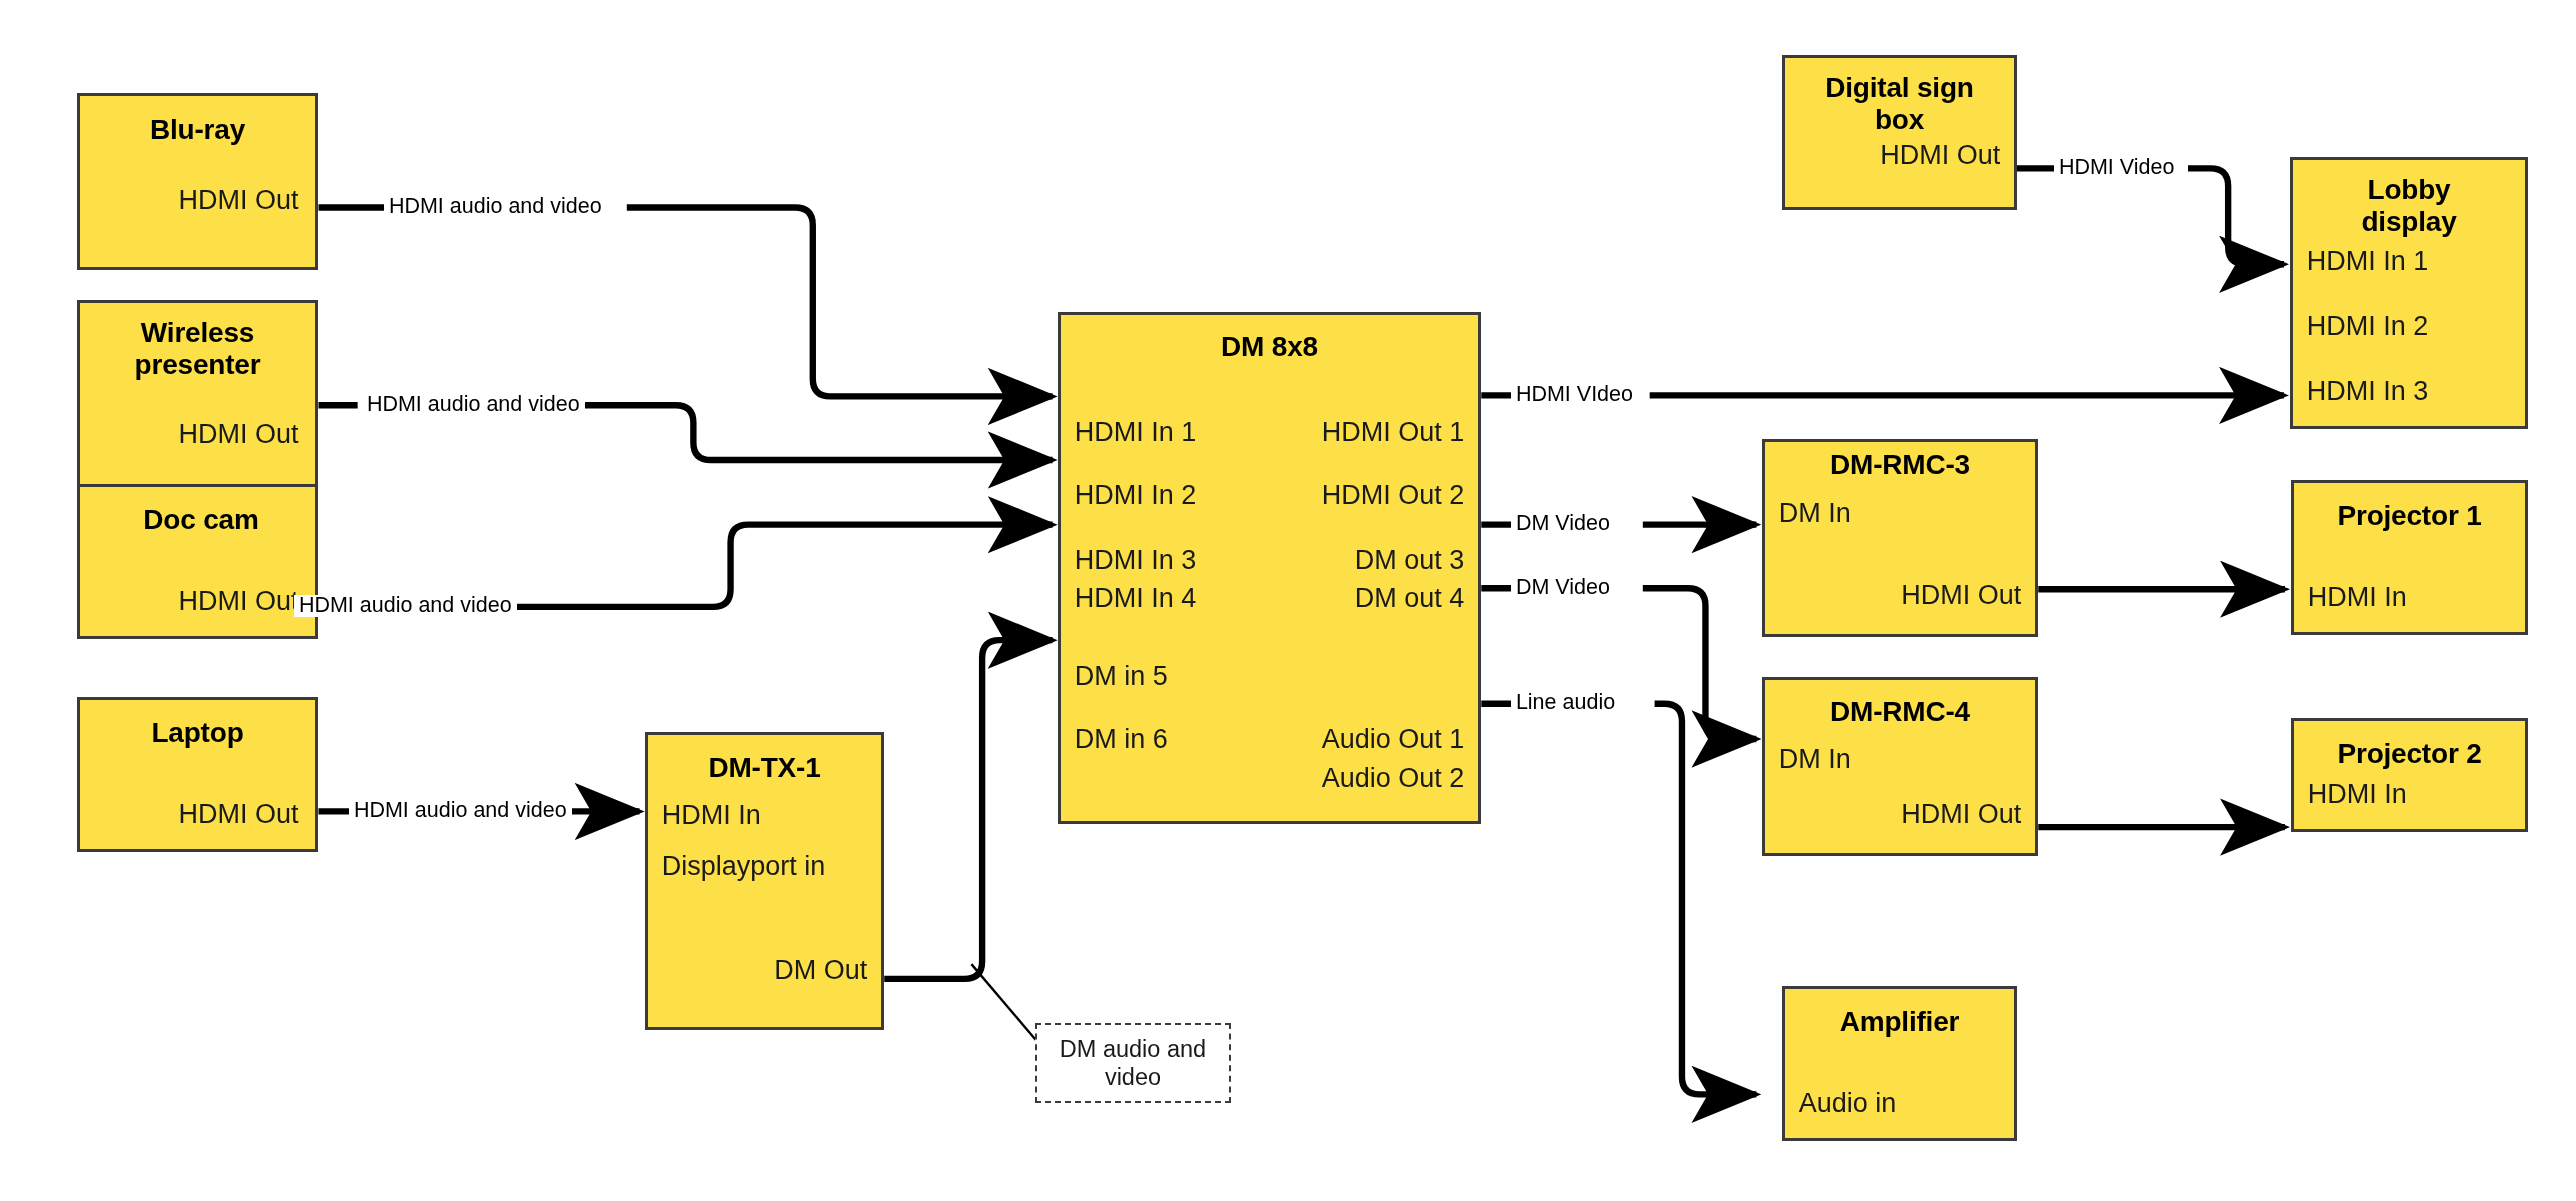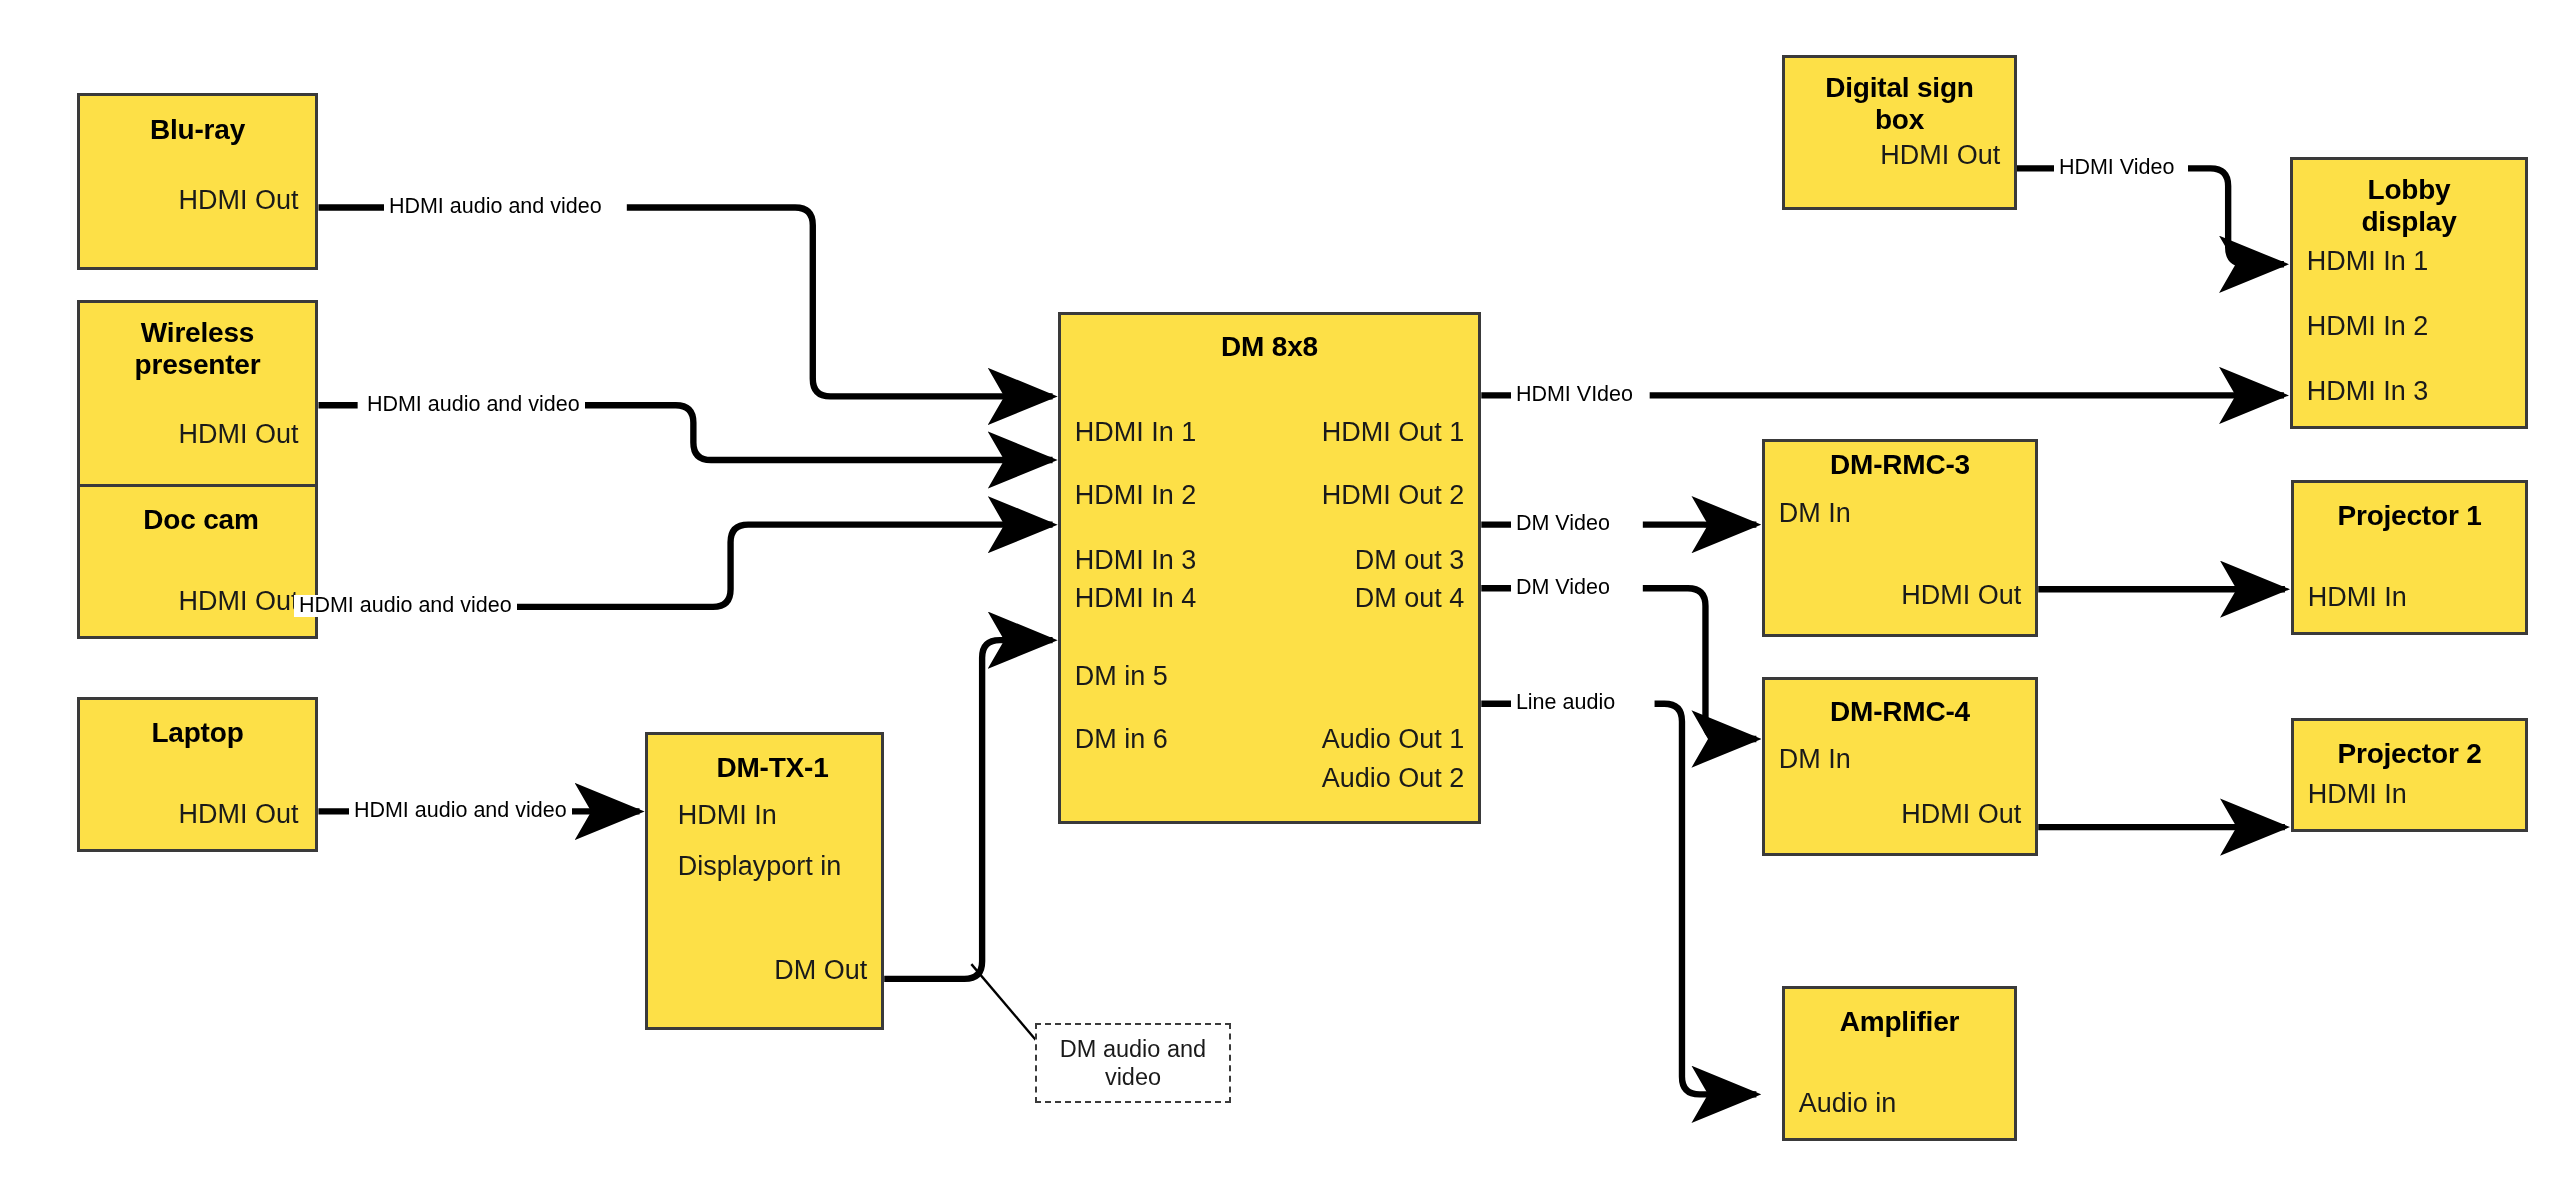--- a/index.html
+++ b/index.html
@@ -133,21 +133,21 @@
   <div class="node" style="left:77px; top:484px; width:241px; height:155px;">
     <div class="node-title" style="margin-top:16.6px;padding-left:7px;">Doc cam</div>
     <div class="port right" style="margin-top:auto; margin-bottom:19.6px; padding-right:16.6px;">HDMI Out</div>
   </div>
 
   <div class="node" style="left:77px; top:697px; width:241px; height:155px;">
     <div class="node-title" style="margin-top:16.6px;">Laptop</div>
     <div class="port right" style="margin-top:auto; margin-bottom:19.6px; padding-right:16.6px;">HDMI Out</div>
   </div>
 
-  <div class="node" style="left:645px; top:732px; width:239px; height:298px;padding-left:16px;">
+  <div class="node" style="left:645px; top:732px; width:239px; height:298px;">
     <div class="node-title" style="margin-top:16.6px;">DM-TX-1</div>
     <div class="port left" style="margin-top:17.6px; padding-left:13.7px;">HDMI In</div>
     <div class="port left" style="margin-top:21.5px; padding-left:13.7px;">Displayport in</div>
     <div class="port right" style="margin-top:auto; margin-bottom:41px; padding-right:13.7px;">DM Out</div>
   </div>
 
   <div class="node" style="left:1058px; top:312px; width:423px; height:512px;">
     <div class="node-title" style="margin-top:15.7px;">DM 8x8</div>
 
     <div style="position:relative; flex:1;">

